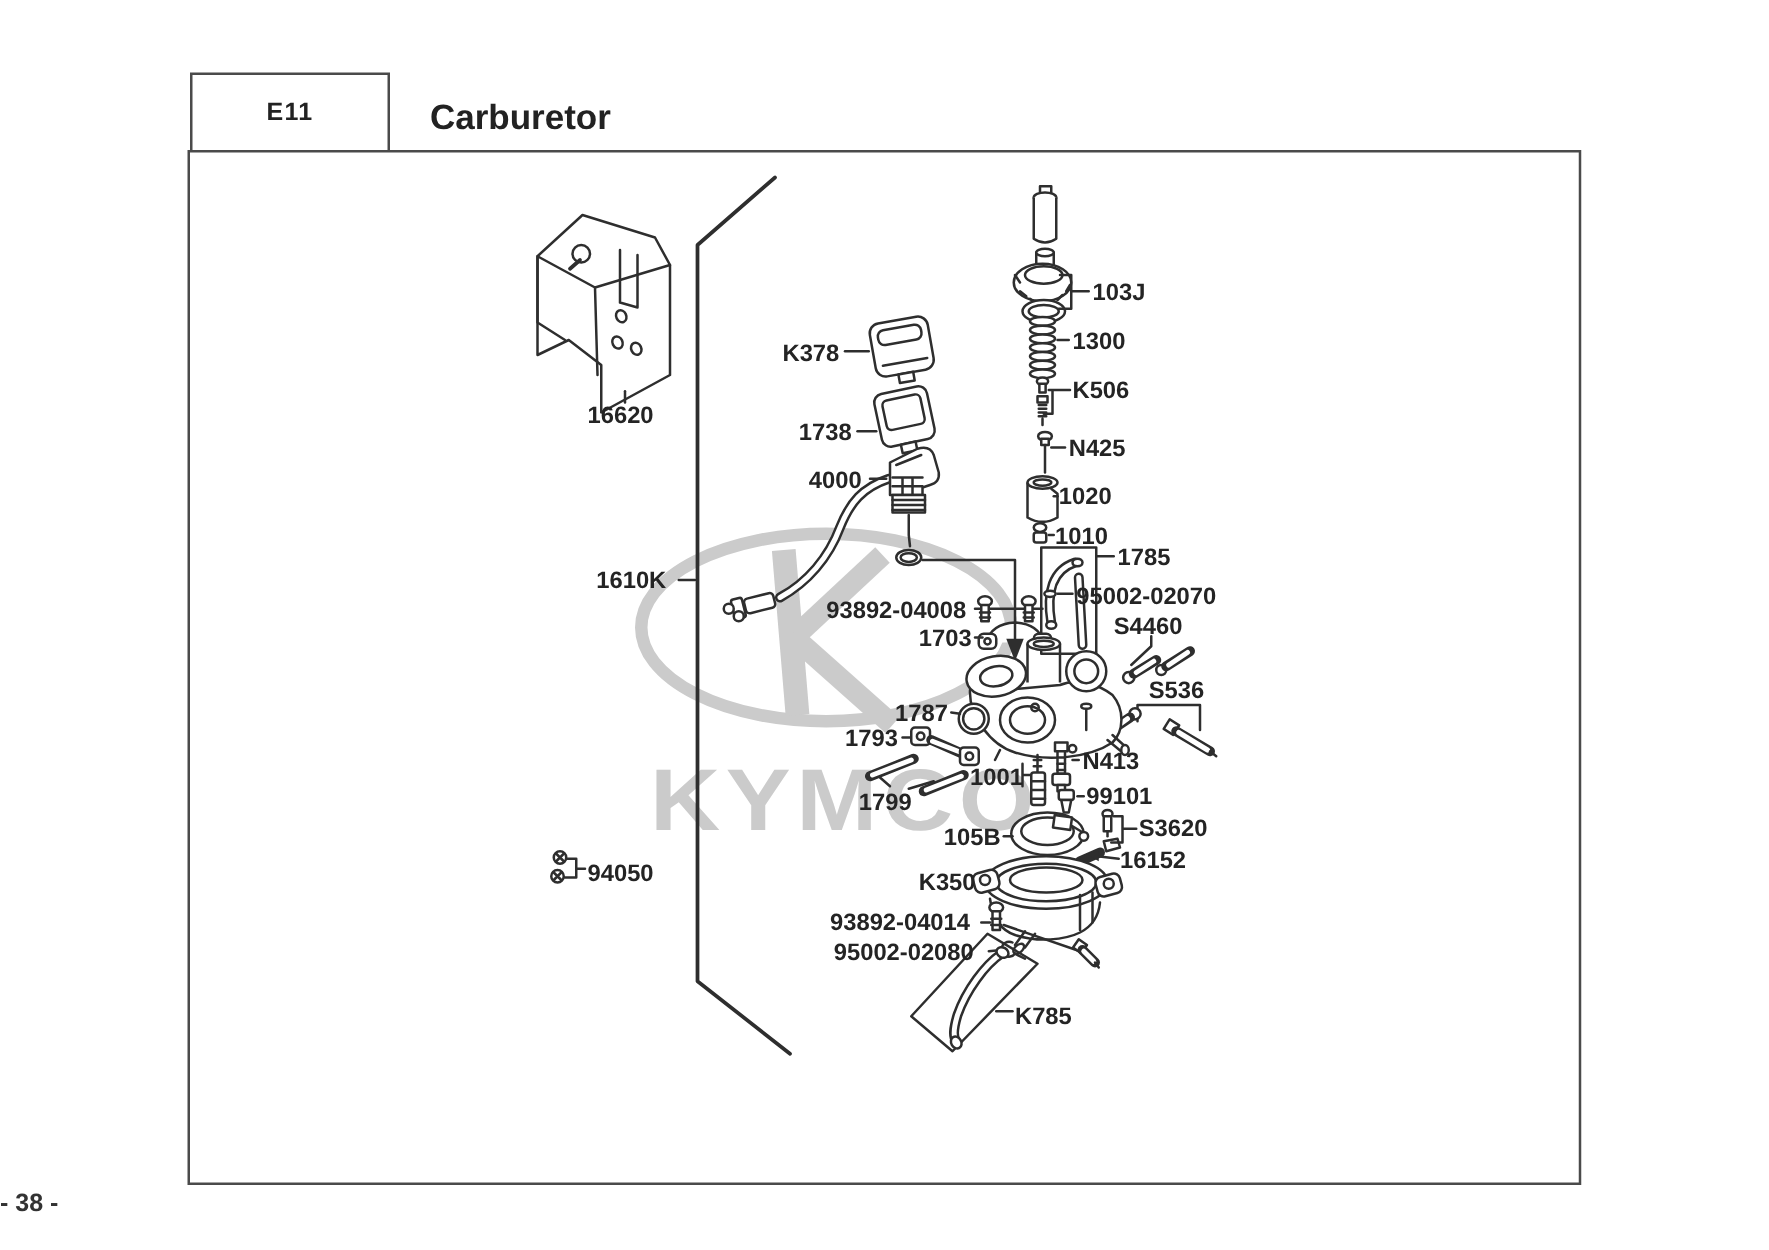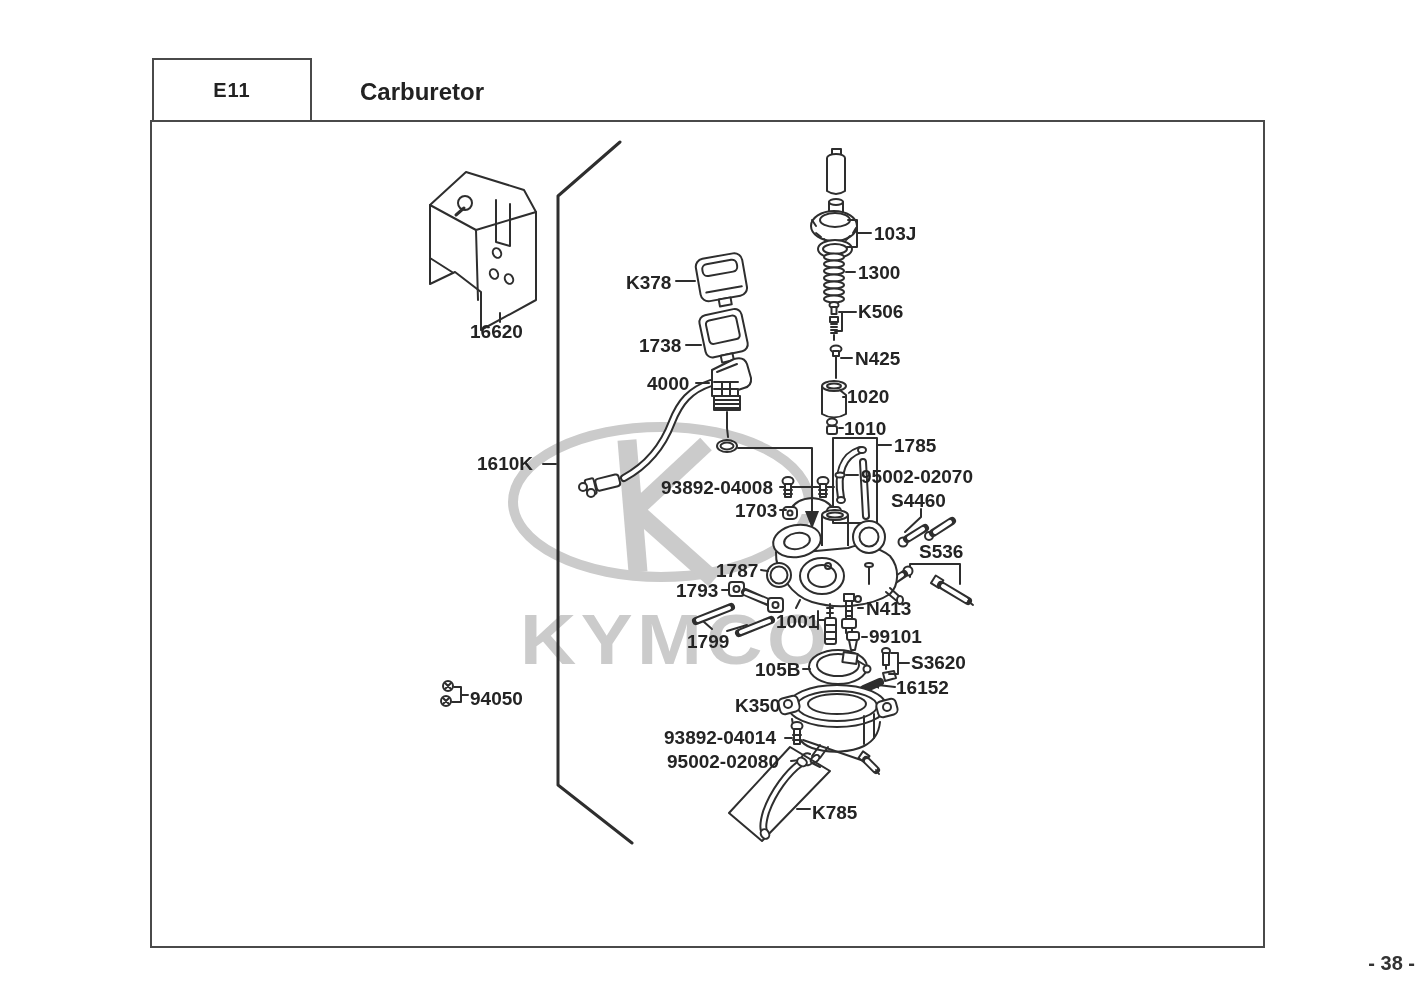--- a/index.html
+++ b/index.html
@@ -1,24 +1,24 @@
 <!DOCTYPE html>
 <html><head>
 <meta charset="utf-8">
 <style>
   html,body{margin:0;padding:0;background:#fff;}
   #canvas{position:relative;width:1415px;height:1000px;background:#fff;overflow:hidden;
           font-family:"Liberation Sans",sans-serif;color:#222;}
   .hdr-box{position:absolute;left:152px;top:58px;width:156px;height:60px;
            border:2px solid #4a4a4a;display:flex;align-items:center;justify-content:center;
            font-size:20px;font-weight:bold;letter-spacing:1px;background:#fff;}
-  .hdr-title{position:absolute;left:360px;top:78px;font-size:24px;font-weight:bold;}
+  .hdr-title{position:absolute;left:344px;top:78px;font-size:28px;font-weight:bold;}
   .frame{position:absolute;left:150px;top:120px;width:1111px;height:824px;
          border:2px solid #4a4a4a;background:#fff;}
-  .pageno{position:absolute;left:0;top:952px;width:1415px;text-align:right;
+  .pageno{position:absolute;left:0;top:952px;width:1415px;text-align:left;
           font-size:20px;font-weight:bold;color:#333;}
   svg{position:absolute;left:0;top:0;}
   .ln{stroke:#2e2e2e;stroke-width:2;fill:none;stroke-linecap:round;stroke-linejoin:round;}
   .fw{fill:#fff;stroke:#2e2e2e;stroke-width:2;stroke-linejoin:round;}
   .thk{stroke:#2e2e2e;stroke-width:3;fill:none;stroke-linecap:round;stroke-linejoin:round;}
   .tube{stroke:#2e2e2e;stroke-width:8;fill:none;stroke-linecap:round;}
   .tube-in{stroke:#fff;stroke-width:4;fill:none;stroke-linecap:round;}
   .lbl{font:bold 19px "Liberation Sans",sans-serif;fill:#242424;}
   .wm-ln{stroke:#cbcbcb;fill:none;}
   .wm-txt{font:bold 70px "Liberation Sans",sans-serif;fill:#cbcbcb;letter-spacing:4px;}

